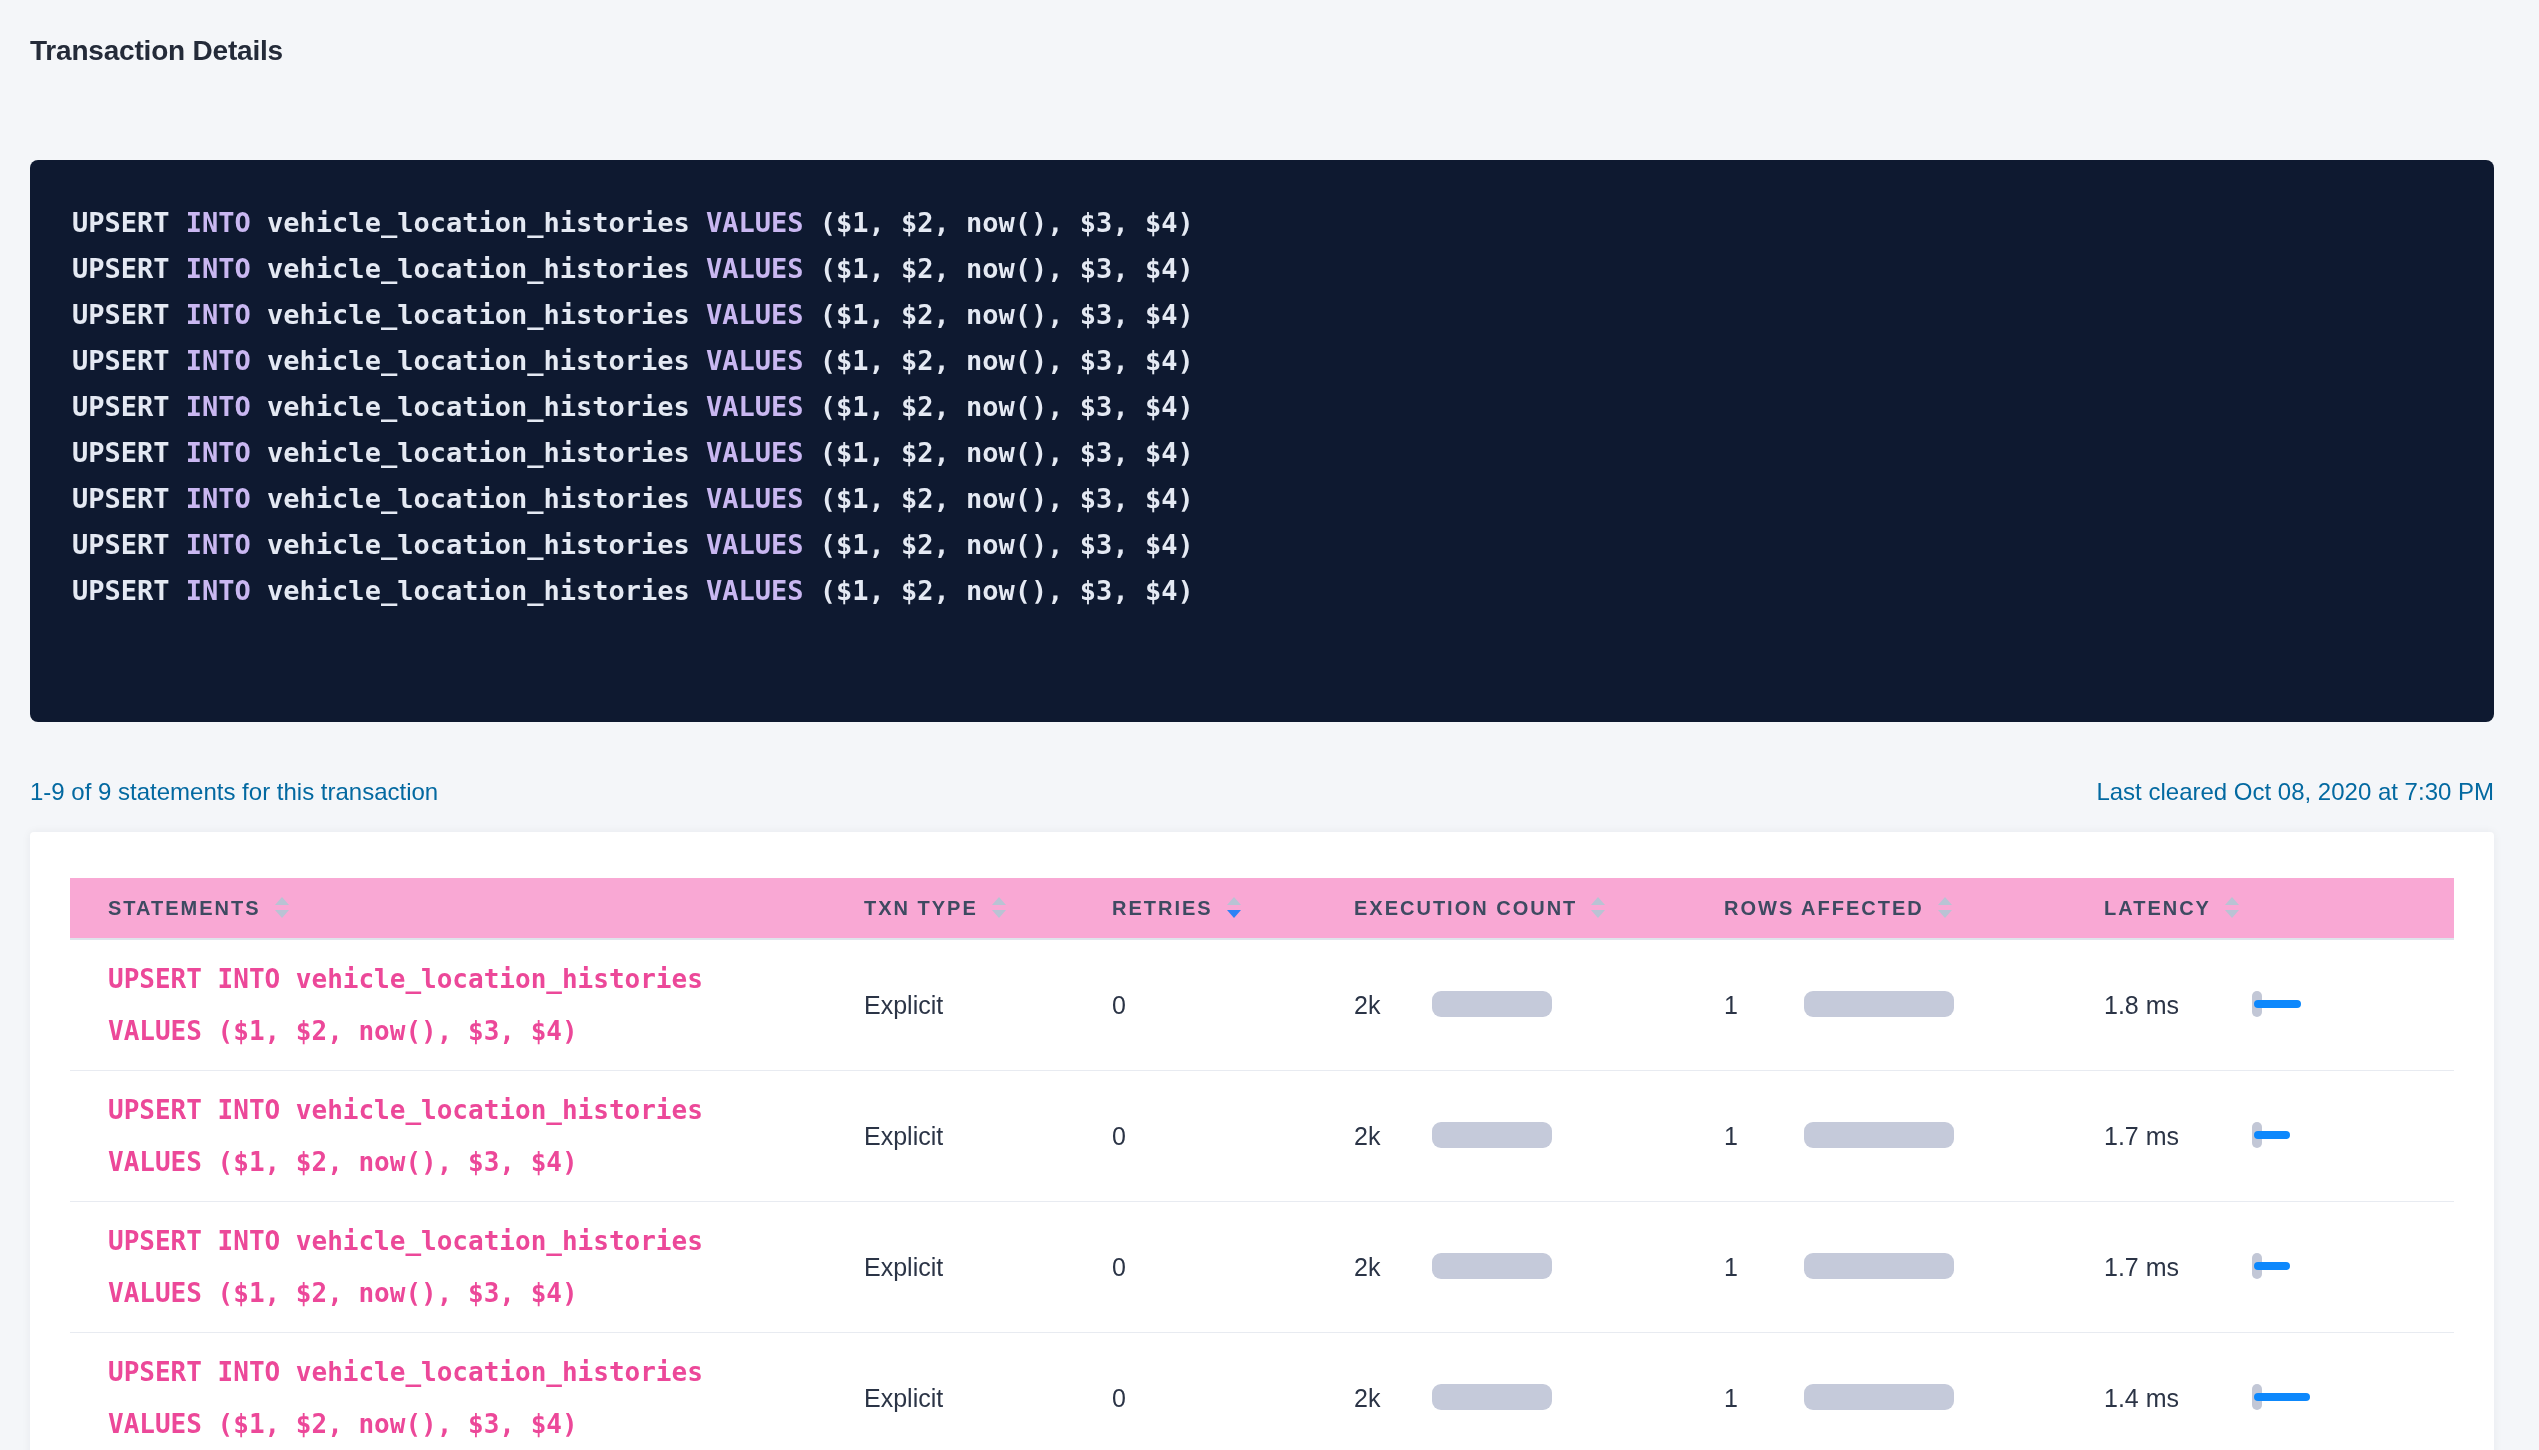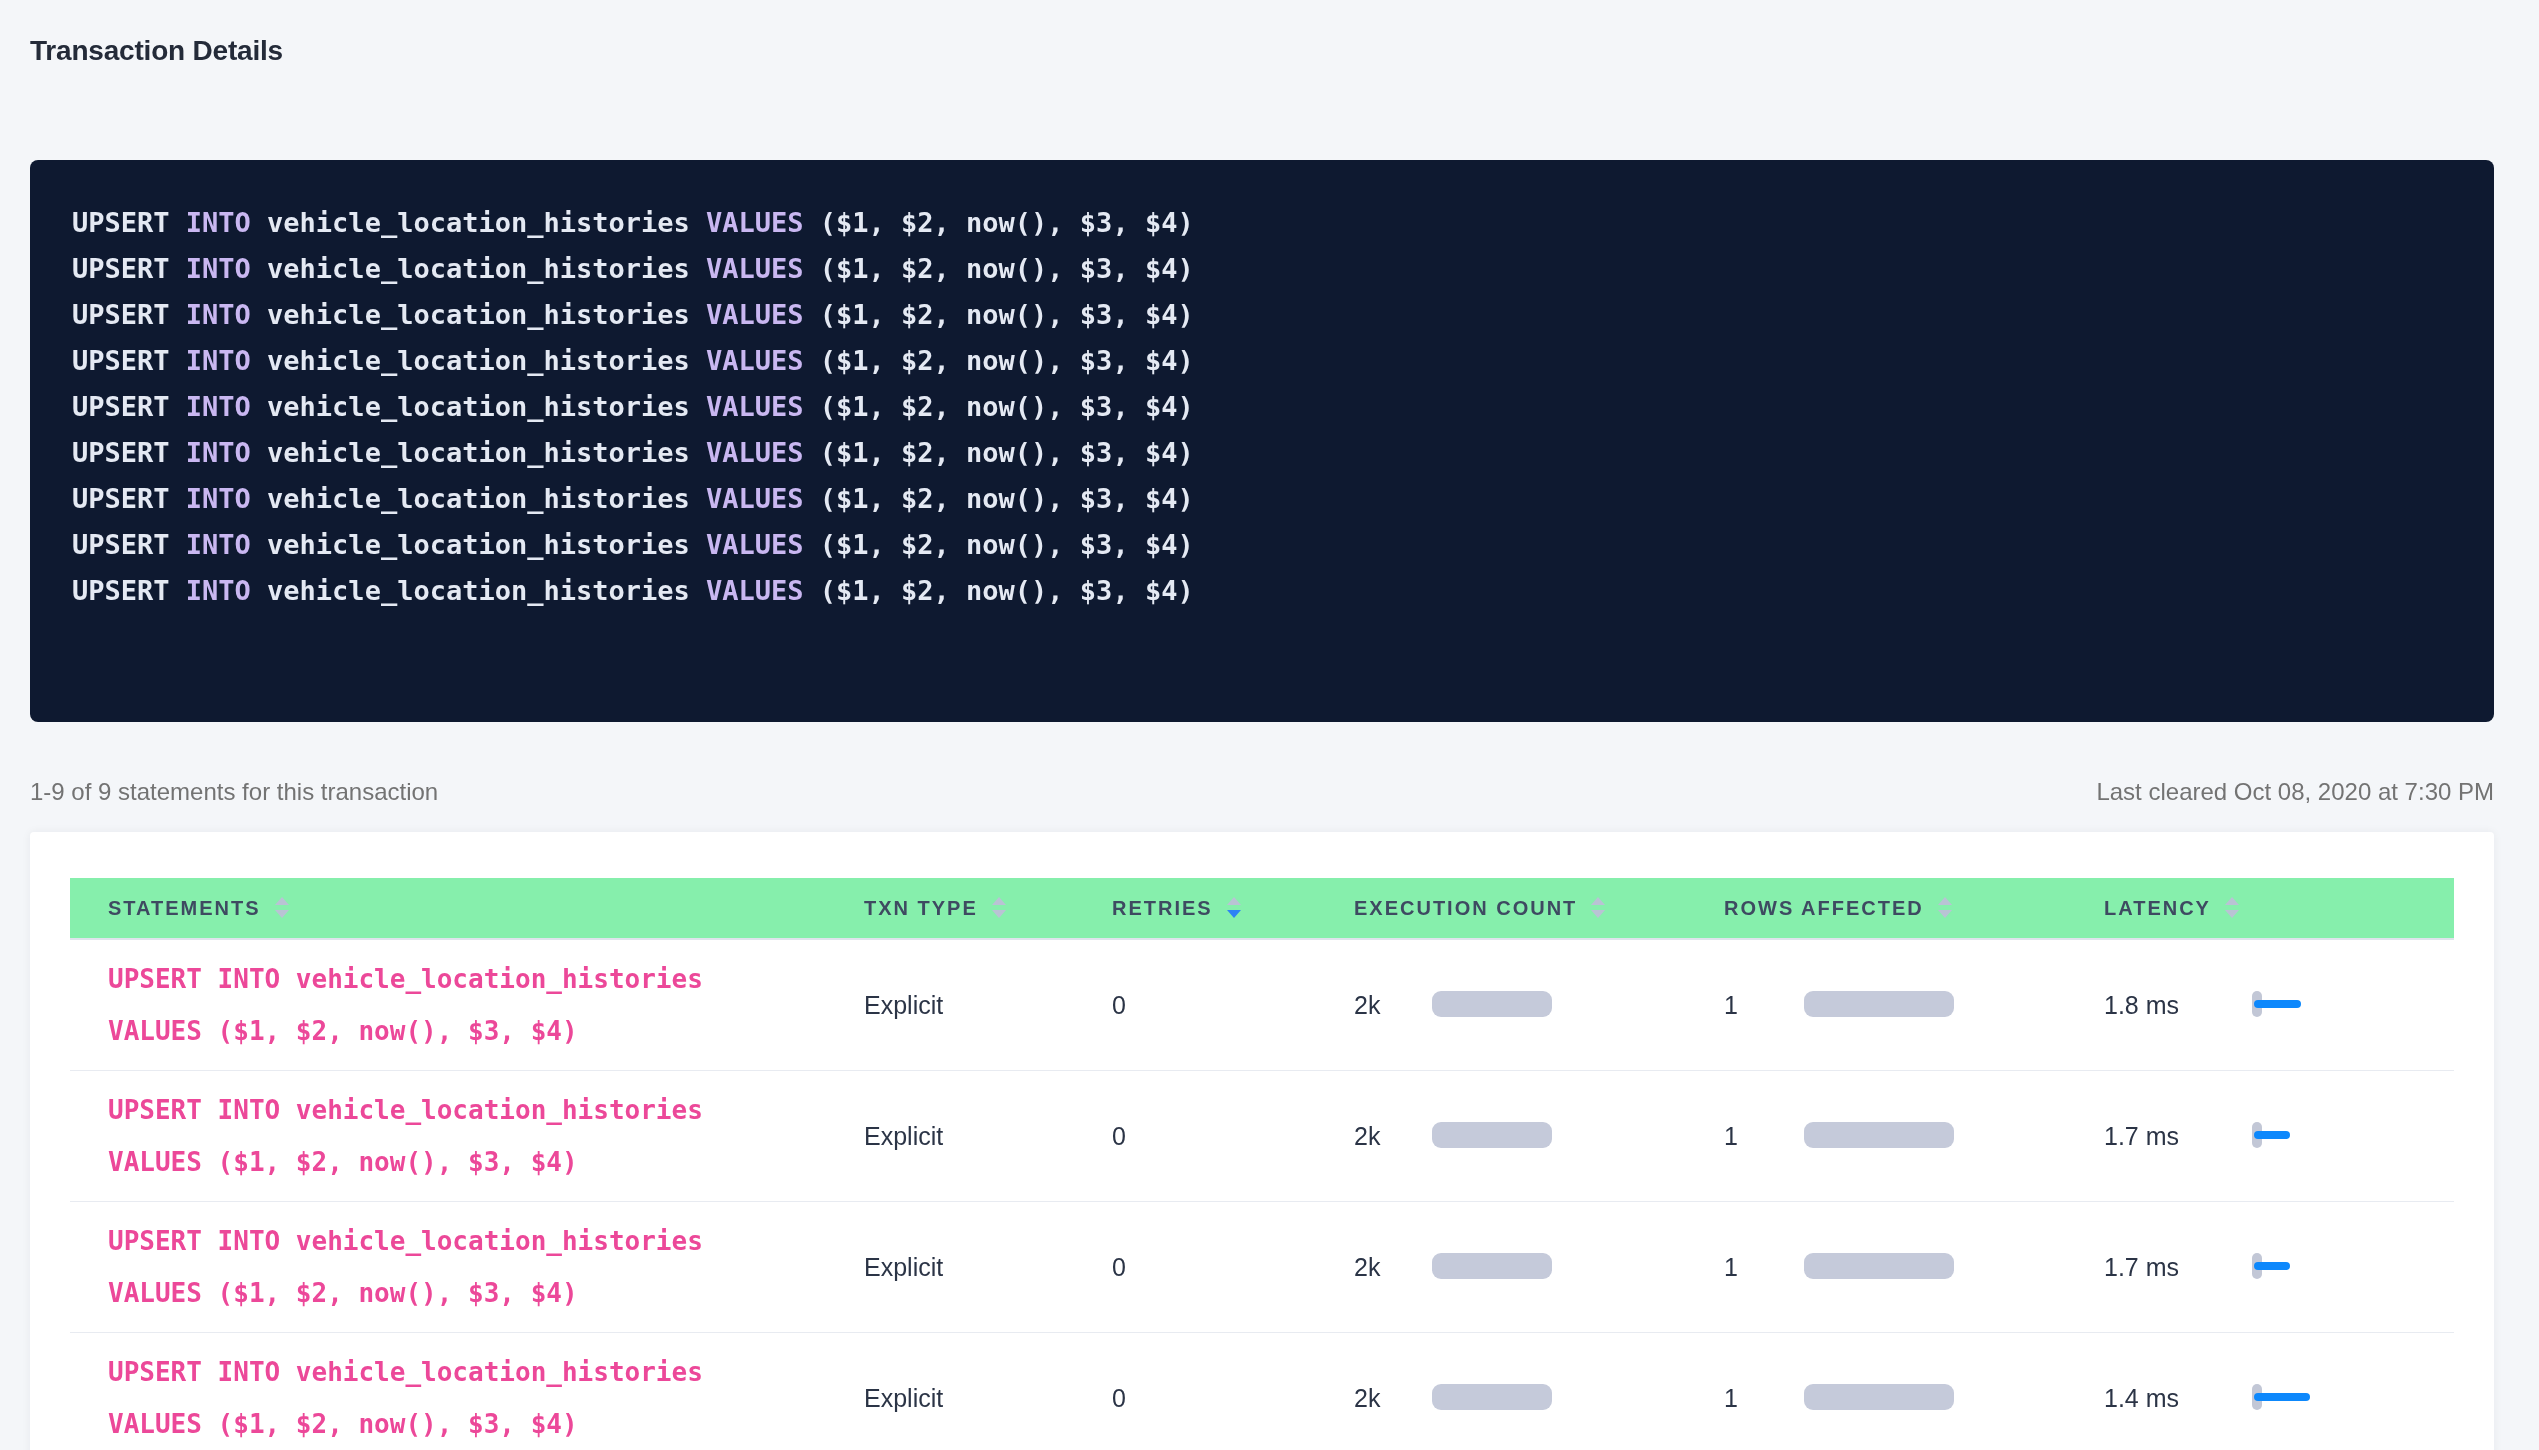--- a/index.html
+++ b/index.html
@@ -42,42 +42,42 @@
   .code-line .kw{color:#c9b7f1;margin-top:36px;}
 
   
   .status-row{
     margin-top:56px;
     width:2464px;
     display:flex;
     justify-content:space-between;
     align-items:center;
     font-size:24px;
-    color:#737373;
+    color:#0369a1;
   }
 
   
   .card{
     margin-top:26px;
     width:2464px;
     box-sizing:border-box;
     background:#ffffff;
     border-radius:4px;
     box-shadow:0 0 10px rgba(20,30,50,0.06);
     padding:46px 40px 0 40px;
     height:900px;
   }
   .grid{
     display:grid;
     grid-template-columns:790px 248px 242px 370px 380px 354px;
     align-items:center;
   }
   .thead{
     height:60px;
-    background:#86efac;
+    background:#f9a8d4;
     border-bottom:2px solid #dfe4ec;
   }
   .th{
     display:flex;
     align-items:center;
     gap:14px;
     padding-left:4px;
     cursor:pointer;
   }
   .th.col-statements{padding-left:38px;}

